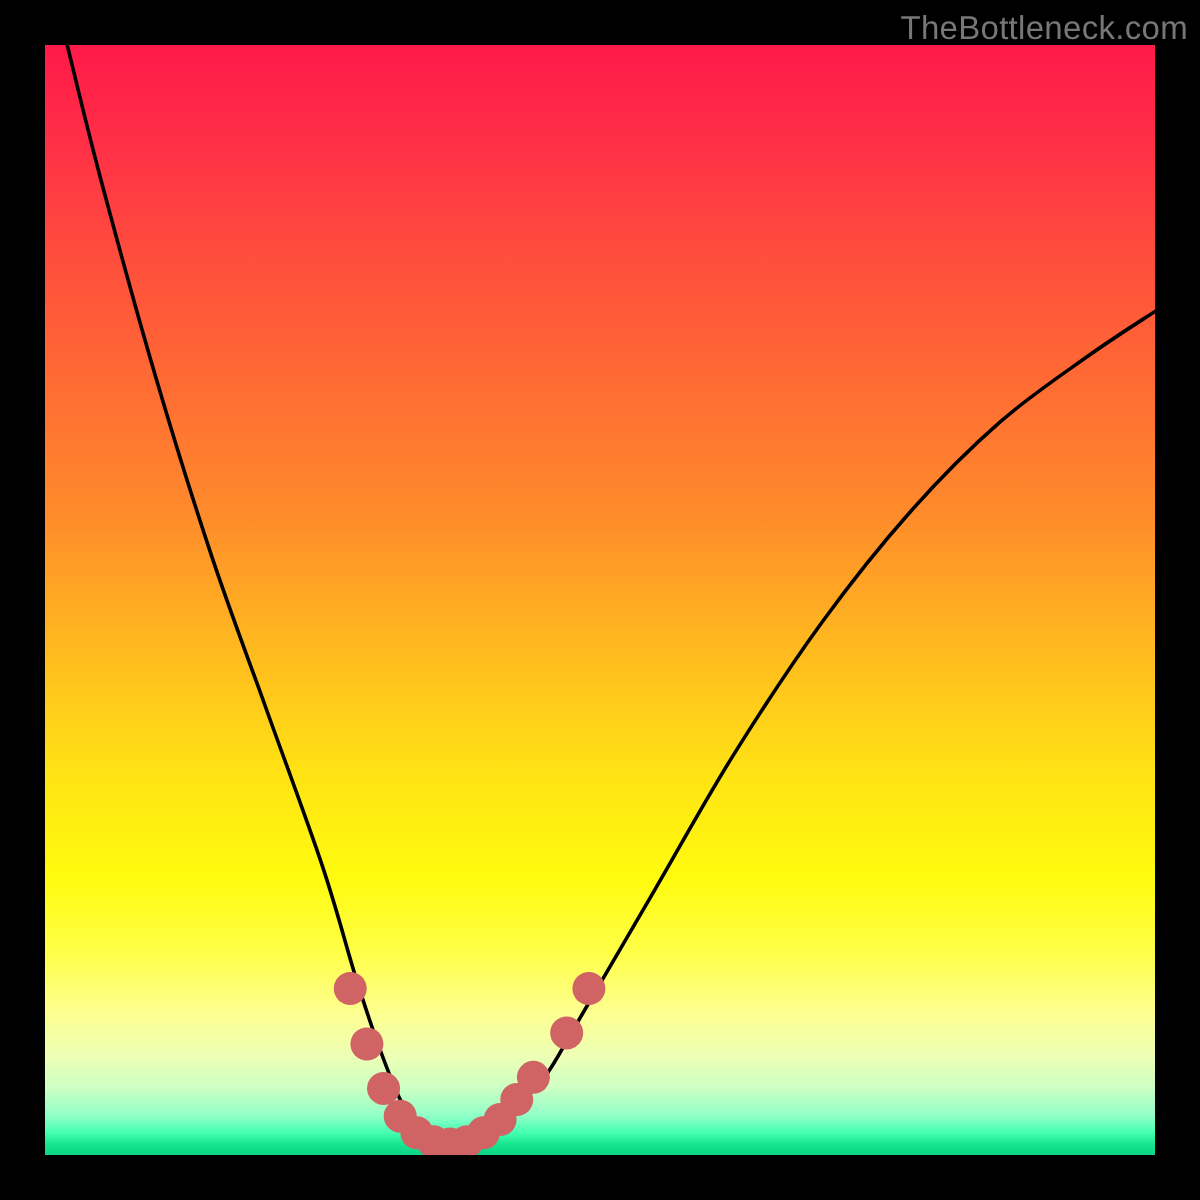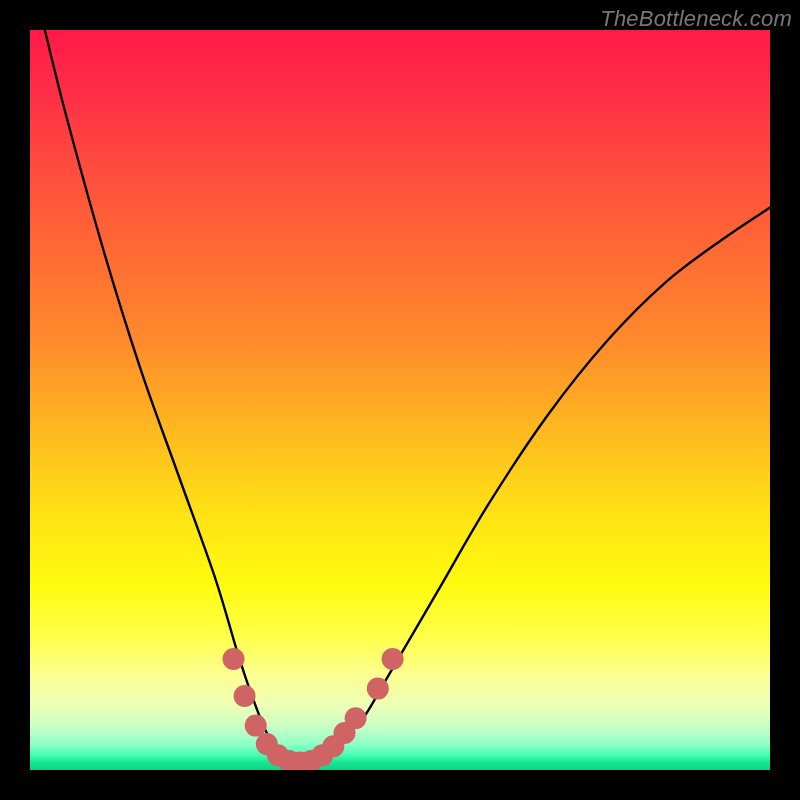--- a/index.html
+++ b/index.html
@@ -9,21 +9,20 @@
     height: 800px;
     background: #000;
     font-family: Arial, Helvetica, sans-serif;
     overflow: hidden;
   }
   .frame {
     position: absolute;
     top: 0; left: 0;
     width: 800px; height: 588px;
     background: #000;
-    font-style: italic;
   }
   .plot {
     position: absolute;
     top: 30px;
     left: 30px;
     width: 740px;
     height: 740px;
     background: linear-gradient(to bottom,
       #ff1a49 0%,
       #ff2d47 8%,

